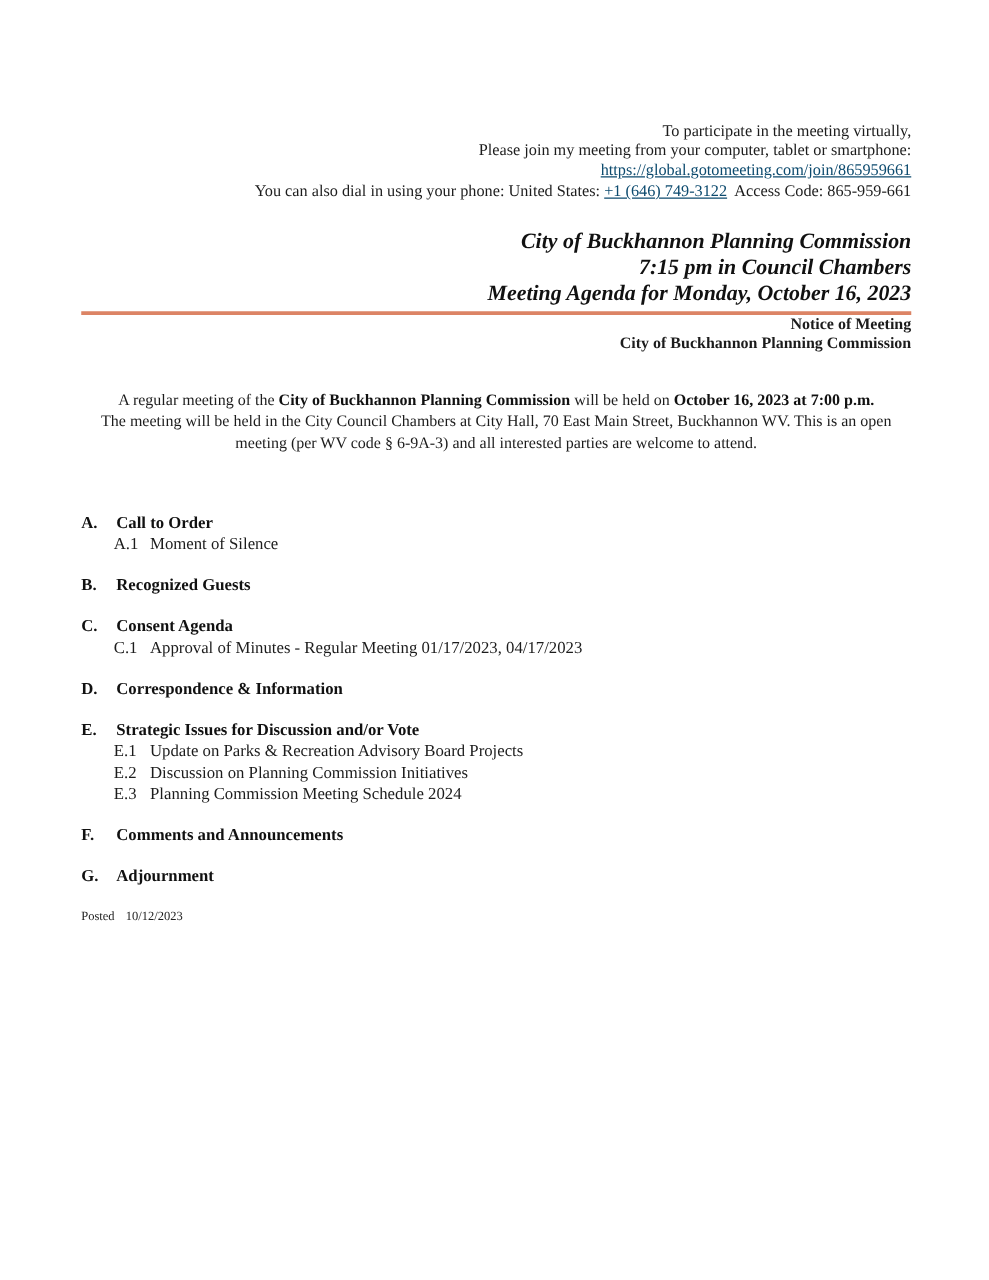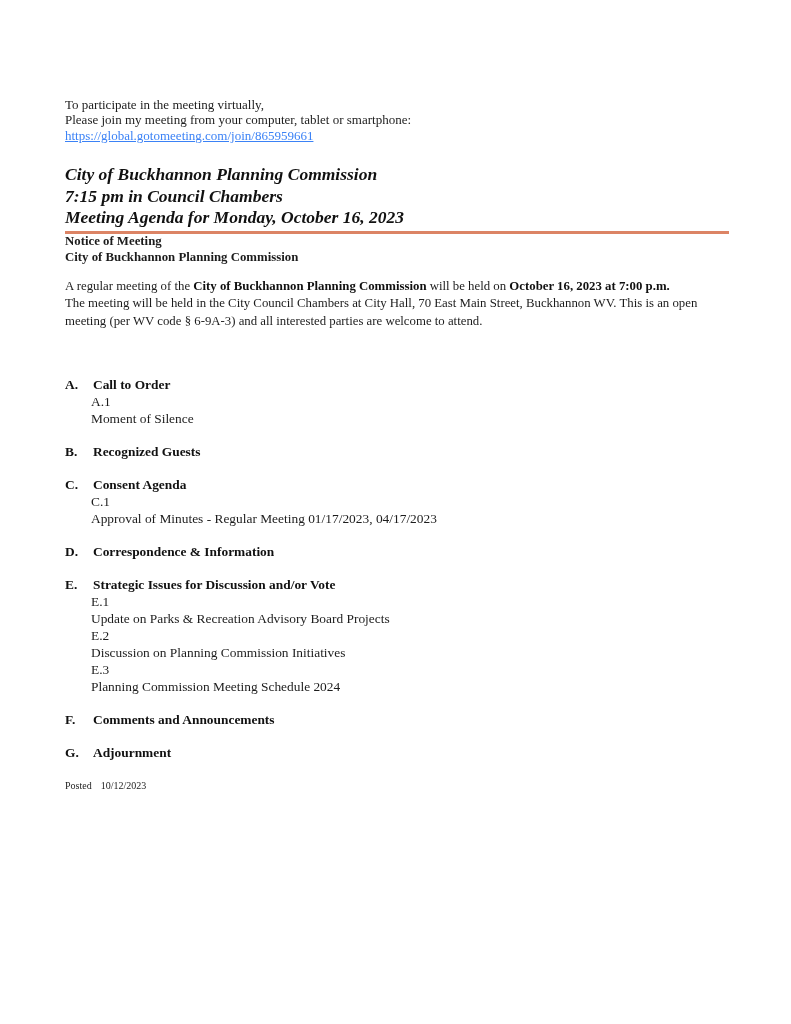--- a/index.html
+++ b/index.html
@@ -4,62 +4,63 @@
 <style>
   html, body { margin: 0; padding: 0; }
   body {
     width: 791px; height: 1024px;
     background: #ffffff;
     font-family: "Liberation Serif", "DejaVu Serif", serif;
     color: #1c1c1c;
     -webkit-font-smoothing: antialiased;
   }
   .page { padding: 97px 62px 0 65px; box-sizing: border-box; width: 791px; }
-  .center { text-align: left; }
+  .center { text-align: right; }
 
   
   .vinfo { font-size: 13px; line-height: 15.4px; }
   .vinfo .dial { margin-top: 2px; white-space: pre; }
-  a.doclink { color: #3b82f6; text-decoration: underline; cursor: pointer; }
+  a.doclink { color: #0c4a6e; text-decoration: underline; cursor: pointer; }
 
   
   .title-block {
     margin-top: 21px;
     font-weight: bold; font-style: italic;
     font-size: 17.5px; line-height: 21.3px;
     color: #111111;
   }
   .rule { margin-top: 3px; height: 3px; background: #DC8465; }
 
   
   .notice-head { font-weight: bold; font-size: 12.8px; line-height: 15.5px; }
-  .para { margin-top: 13px; font-size: 12.8px; line-height: 17.3px; }
+  .para { margin-top: 29px; font-size: 12.8px; line-height: 17.3px; text-align: center; }
   .para b { color: #111111; }
 
   
   .agenda { margin-top: 46px; font-size: 13.4px; }
   .section { margin-bottom: 16px; }
   .sec-head { display: flex; line-height: 17px; font-weight: bold; color: #111111; }
   .letter { width: 28px; flex: none; }
-  .item { display: flex; line-height: 17px; padding-left: 26px; flex-direction: column; }
+  .item { display: flex; line-height: 17px; padding-left: 26px; }
   .inum { width: 29px; flex: none; }
 
   
   .posted { font-size: 10px; line-height: 17px; }
   .posted .date { margin-left: 9px; }
 </style>
 </head>
 <body>
 
 <div class="page">
 
   <div class="vinfo center">
     <div>To participate in the meeting virtually,</div>
     <div>Please join my meeting from your computer, tablet or smartphone:</div>
     <div><a class="doclink" href="#">https://global.gotomeeting.com/join/865959661</a></div>
+    <div class="dial"><span>You can also dial in using your phone: United States: </span><a class="doclink" href="#">+1 (646) 749-3122</a><span>  Access Code: 865-959-661</span></div>
   </div>
 
   <div class="title-block center">
     <div>City of Buckhannon Planning Commission</div>
     <div>7:15 pm in Council Chambers</div>
     <div>Meeting Agenda for Monday, October 16, 2023</div>
   </div>
 
   <div class="rule"></div>
 

